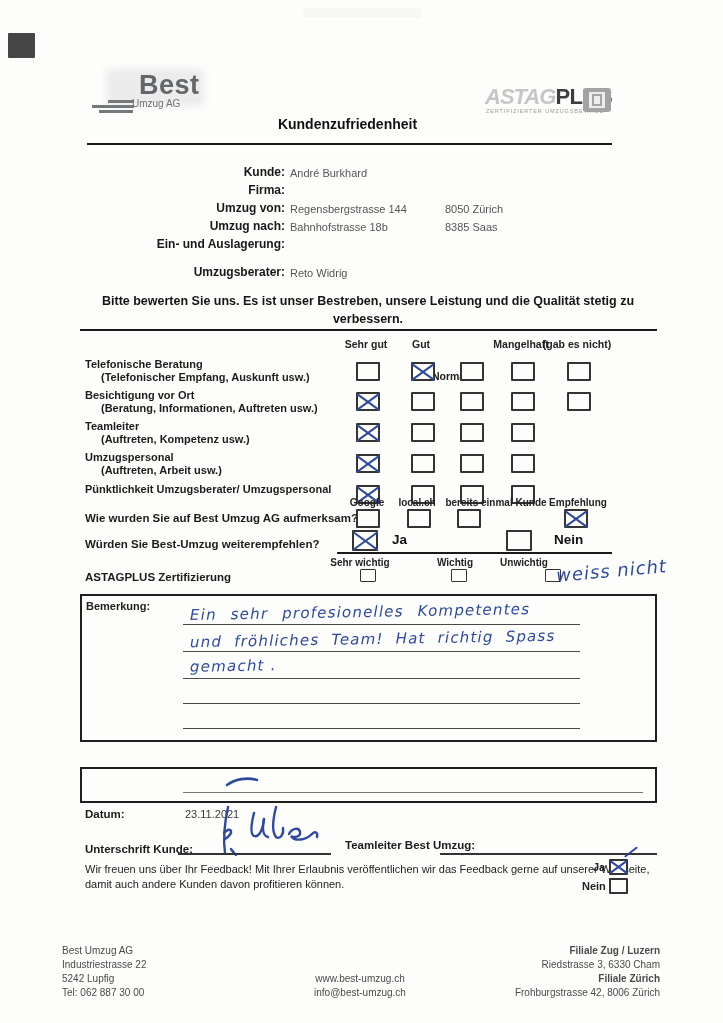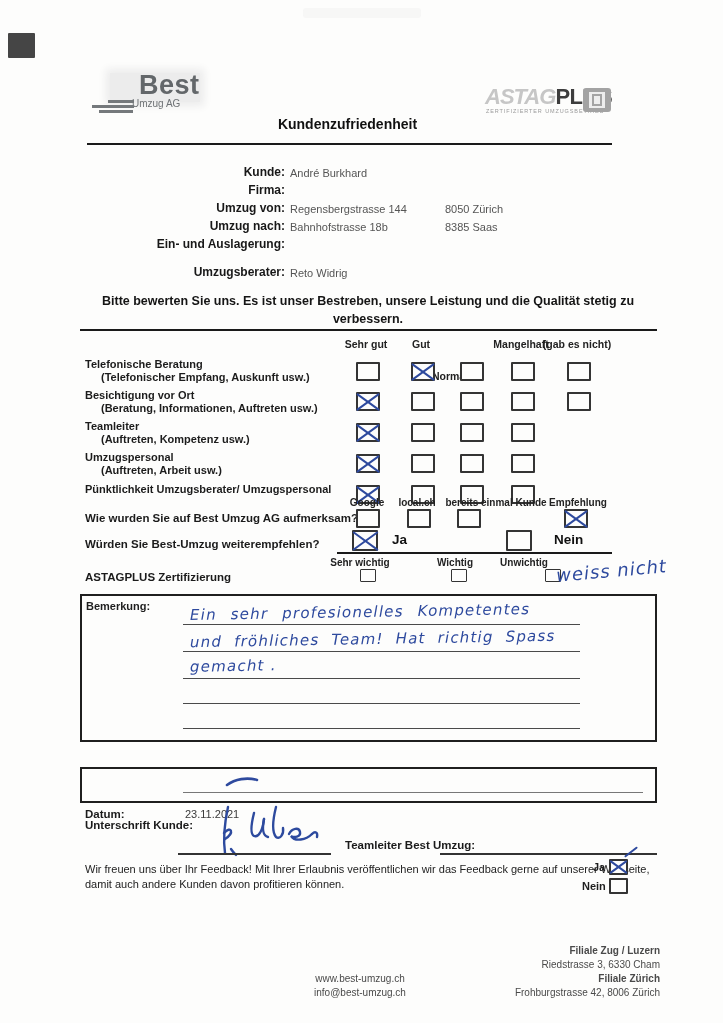--- a/index.html
+++ b/index.html
@@ -182,33 +182,39 @@
         <path d="M12 34 C19 26 23 34 13 40"></path>
         <path d="M19 50 C21 53 23 55 24 56"></path>
         <path d="M42 14 C39 26 38 35 42 37 C47 39 51 30 52 20"></path>
         <path d="M52 20 C50 30 51 37 56 38"></path>
         <path d="M64 8 C61 20 60 33 64 38 C68 41 72 35 71 29"></path>
         <path d="M77 35 C80 29 87 28 88 33 C89 38 82 39 79 37 C83 43 94 41 100 35"></path>
         <path d="M100 35 C103 32 106 33 105 38"></path>
       </g>
     </svg>
   </div>
-  <div class="abs qlbl" style="left:85px;top:819px;text-align:center;">Unterschrift Kunde:</div>
+  <div class="abs qlbl" style="left:85px;top:843px;text-align:center;">Unterschrift Kunde:</div>
   <div class="abs" style="left:178px;top:853px;width:153px;height:1.5px;background:#333;"></div>
   <div class="abs qlbl" style="left:345px;top:839px;">Teamleiter Best Umzug:</div>
   <div class="abs" style="left:440px;top:853px;width:217px;height:1.5px;background:#333;"></div>
 
   <div class="abs" style="left:85px;top:863px;font-size:11px;color:#222;">Wir freuen uns über Ihr Feedback! Mit Ihrer Erlaubnis veröffentlichen wir das Feedback gerne auf unserer Webseite,</div>
   <div class="abs" style="left:85px;top:878px;font-size:11px;color:#222;">damit auch andere Kunden davon profitieren können.</div>
   <div class="abs" style="left:593px;top:861px;font-size:11px;font-weight:600;">Ja</div>
   <span class="cbx cbx-xs checked" style="left:609px;top:859px;"></span>
   <div class="abs" style="left:623px;top:851px;width:16px;height:2px;background:#2e4a9e;transform:rotate(-38deg);border-radius:2px;"></div>
   <div class="abs" style="left:582px;top:880px;font-size:11px;font-weight:600;">Nein</div>
   <span class="cbx cbx-xs" style="left:609px;top:878px;"></span>
 
+  <div class="abs ftr" style="left:62px;top:944px;">
+    <div>Best Umzug AG</div>
+    <div>Industriestrasse 22</div>
+    <div>5242 Lupfig</div>
+    <div>Tel: 062 887 30 00</div>
+  </div>
   <div class="abs ftr" style="left:280px;top:972px;width:160px;text-align:center;">
     <div>www.best-umzug.ch</div>
     <div>info@best-umzug.ch</div>
   </div>
   <div class="abs ftr" style="left:440px;top:944px;width:220px;text-align:right;">
     <div style="font-weight:700;">Filiale Zug / Luzern</div>
     <div>Riedstrasse 3, 6330 Cham</div>
     <div style="font-weight:700;">Filiale Zürich</div>
     <div>Frohburgstrasse 42, 8006 Zürich</div>
   </div>

